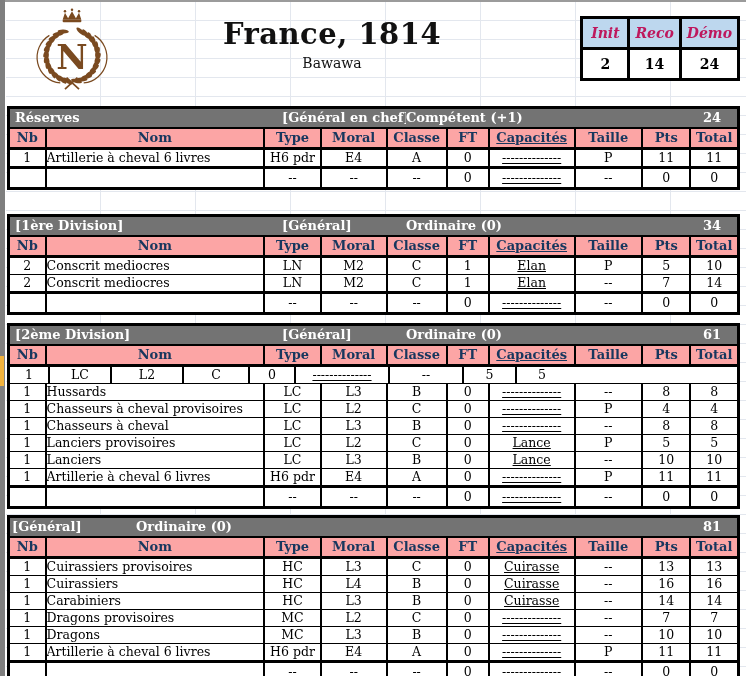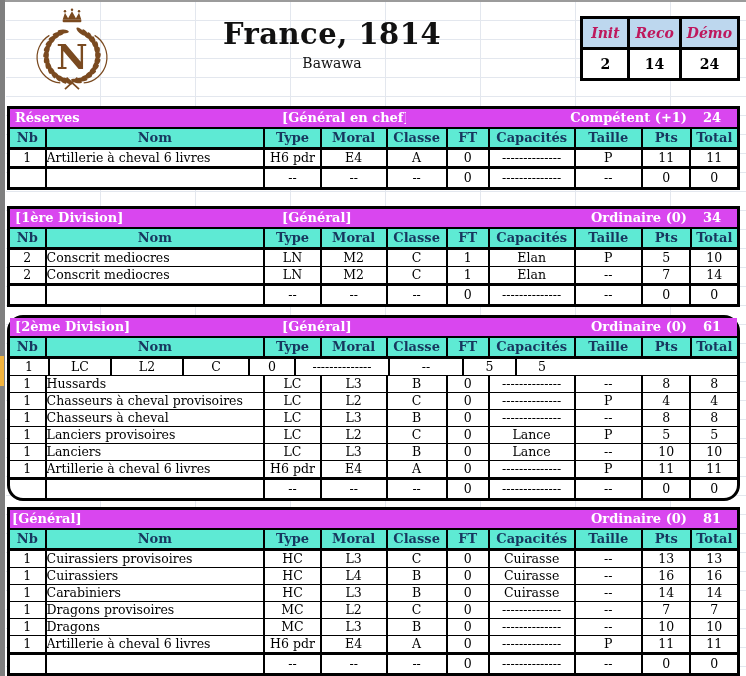--- a/index.html
+++ b/index.html
@@ -31,39 +31,39 @@
   table.stats{position:absolute;right:0;top:16px;border-collapse:collapse;background:#fff;}
   table.stats td{
     border:3px solid #000;text-align:center;font-size:14px;font-weight:bold;
     height:28px;padding:0 5px;min-width:34px;
   }
   table.stats tr.sh td{background:#BDD7EE;color:#be185d;font-style:italic;}
   table.stats tr.sv td{background:#fff;color:#000;}
 
   
   .block{border:3px solid #000;background:#fff;}
-  .m12{margin-top:16px;} .m8{margin-top:8px;border-radius:16px;} .m6{margin-top:6px;}
+  .m12{margin-top:24px;} .m8{margin-top:8px;} .m6{margin-top:6px;}
   .sec-head{
-    display:flex;background:#d946ef;color:#fff;font-weight:bold;
+    display:flex;background:#737373;color:#fff;font-weight:bold;
     height:18px;line-height:18px;font-size:13px;border-bottom:2px solid #000;
     white-space:nowrap;
   }
   .sec-title{width:270px;padding-left:5px;box-sizing:border-box;overflow:hidden;}
   .sec-general{width:126px;padding-left:2px;box-sizing:border-box;overflow:hidden;}
-  .sec-comp{flex:1;text-align:right;overflow:hidden;}
+  .sec-comp{flex:1;text-align:left;overflow:hidden;}
   .sec-total{width:50px;text-align:center;}
   .row{display:flex;}
   .cell{
     box-sizing:border-box;border-right:2px solid #000;text-align:center;
     overflow:hidden;white-space:nowrap;
   }
   .cell:last-child{border-right:none;}
   .c0{width:40px;} .c1{width:240px;} .c2{width:62px;} .c3{width:72px;} .c4{width:66px;}
-  .c5{width:46px;} .c6{width:94px;} .c7{width:74px;} .c8{width:53px;} .c9{width:50px;}
-  .col-head{background:#5eead4;height:18px;line-height:18px;border-bottom:3px solid #000;justify-content:flex-end;}
+  .c5{width:46px;} .c6{width:94px;text-decoration:underline;} .c7{width:74px;} .c8{width:53px;} .c9{width:50px;}
+  .col-head{background:#fca5a5;height:18px;line-height:18px;border-bottom:3px solid #000;}
   .col-head .cell{color:#17375E;font-weight:bold;font-size:13px;}
   .row.data{height:16px;line-height:15px;font-size:12.5px;color:#000;border-top:1px solid #000;}
   .col-head + .row.data{border-top:none;}
   .row.data.sum{border-top:3px solid #000;height:18px;line-height:17px;}
   .cell.left{text-align:left;}
 
   .brown{fill:#7A4A20;}
   .brown-stroke{stroke:#7A4A20;fill:none;}
 </style>
 </head>

